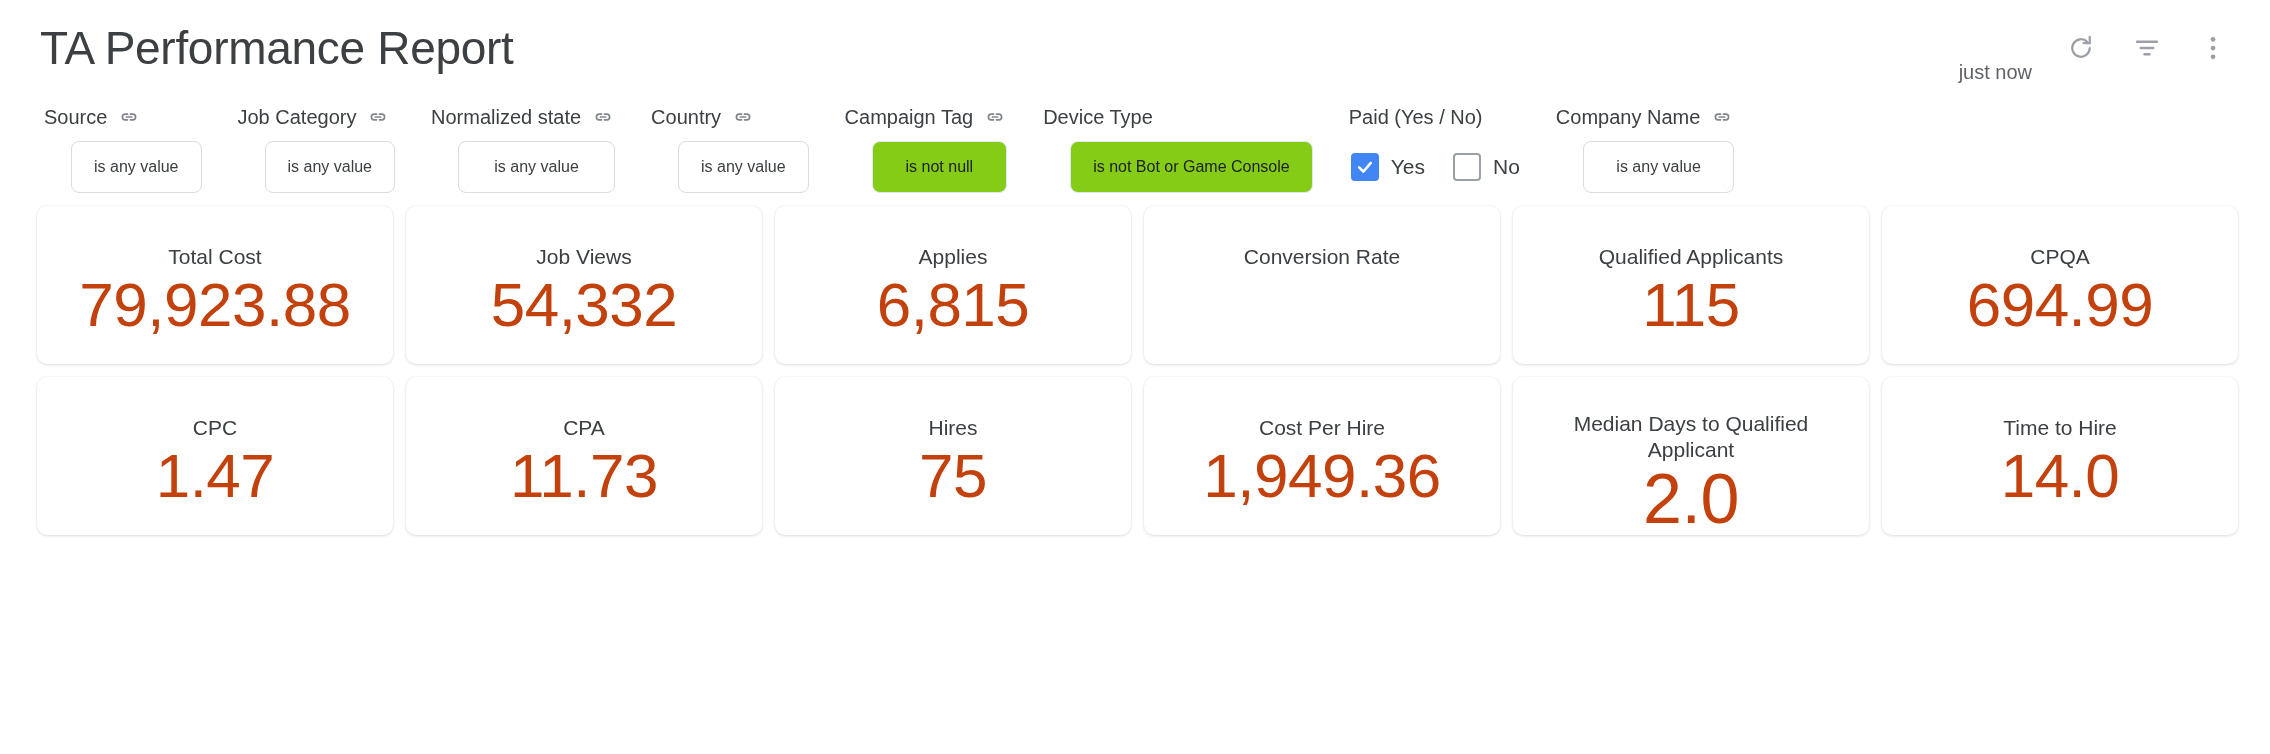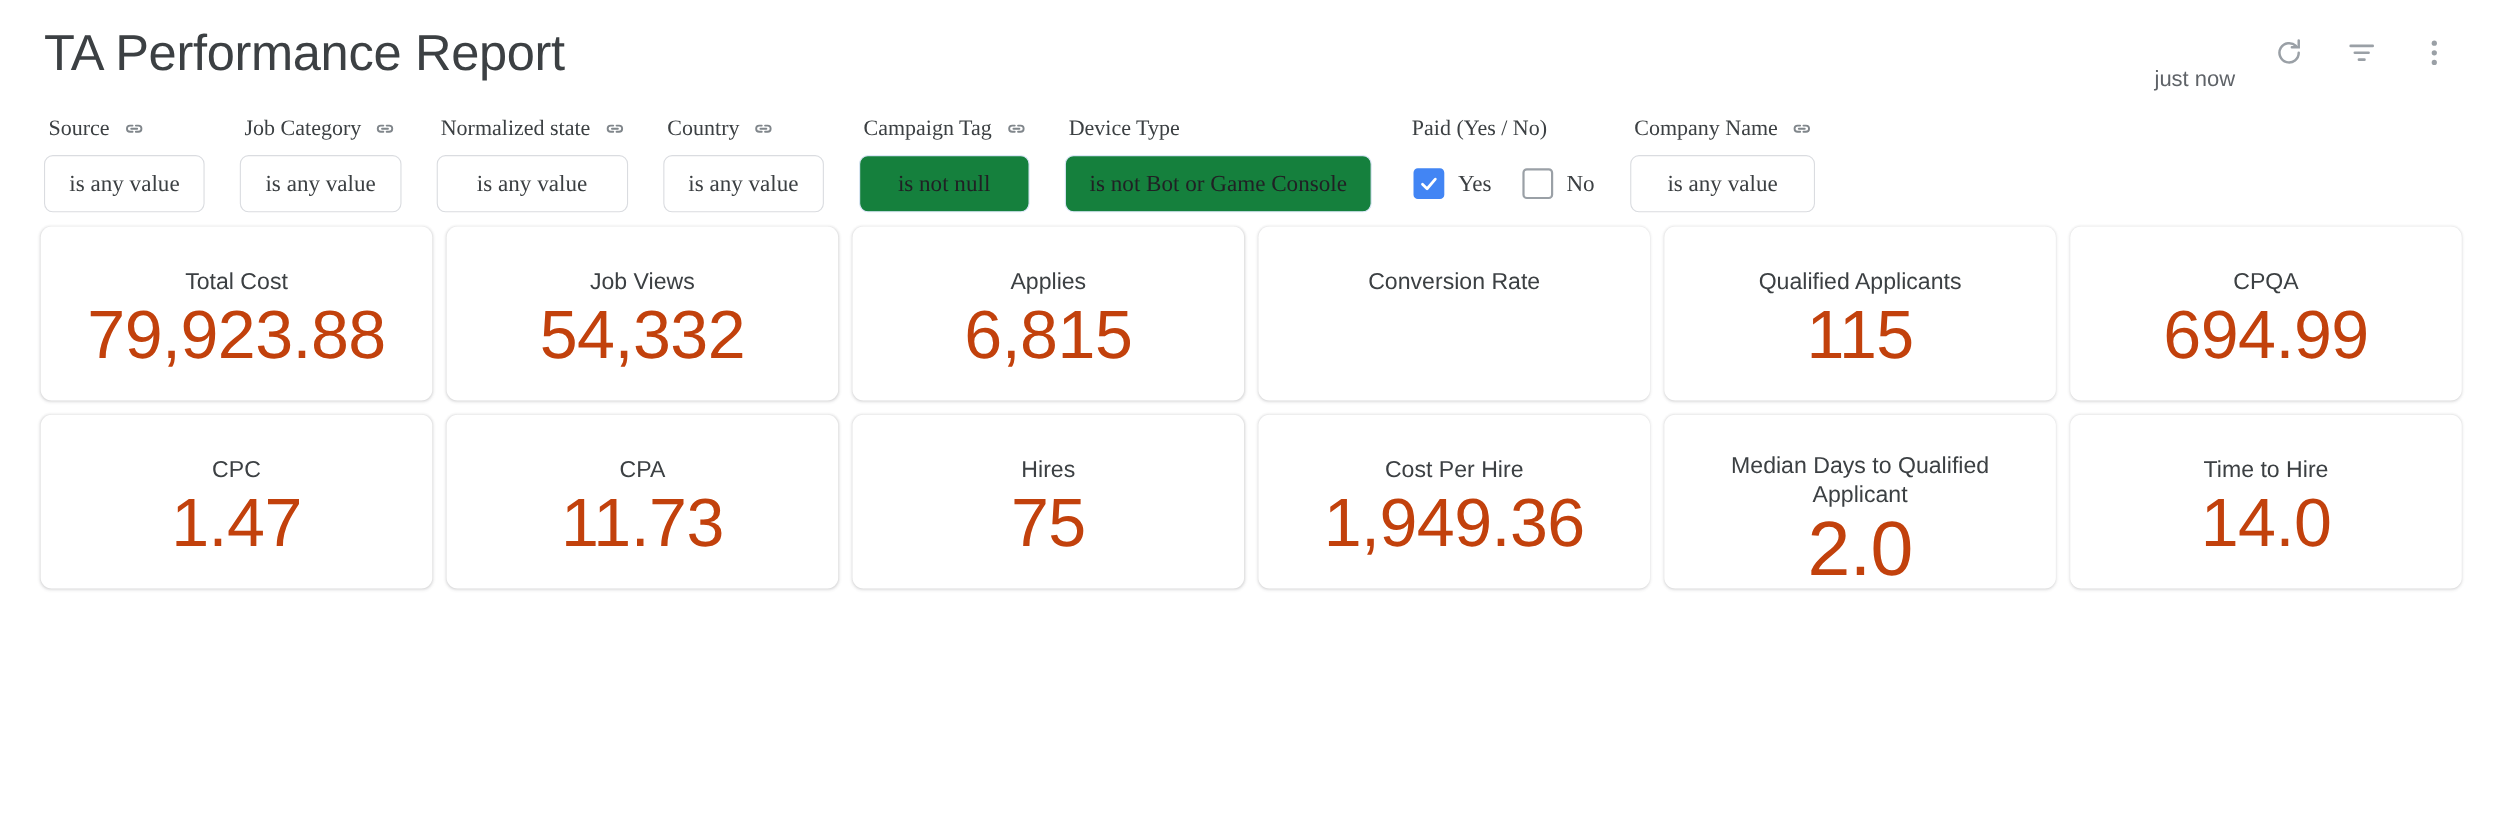--- a/index.html
+++ b/index.html
@@ -25,40 +25,39 @@
   .header-right { display: flex; align-items: center; gap: 32px; }
   .refresh-label { font-size: 20px; color: #5f6368; white-space: nowrap; margin-top: 48px; }
   .hicon { width: 34px; height: 34px; display: flex; align-items: center; justify-content: center; cursor: pointer; }
   .hicon svg { display: block; }
 
   
   .filter-bar {
     padding: 8px 40px 0 40px;
     display: flex; align-items: flex-end; gap: 0;
     background: #ffffff;
-    font-family: Liberation Serif, serif;
   }
   .filter { margin-right: 32px; }
   .filter-head {
     display: flex; align-items: center; gap: 10px;
     height: 26px; margin-bottom: 11px; padding-left: 4px;
   }
   .filter-label { font-size: 20px; color: #3c4043; white-space: nowrap; }
   .link-icon { display: flex; align-items: center; }
   .chip {
     height: 52px; min-width: 118px;
     border-radius: 8px;
     display: flex; align-items: center; justify-content: center;
     padding: 16px 22px;
-    font-size: 21px; color: #3c4043;
+    font-size: 16px; color: #3c4043;
     white-space: nowrap; cursor: pointer;
-    background: #ffffff; border: 1px solid #dadce0;
+    background: #ffffff; border: 1px solid #dadce0; margin-left: 31px;
   }
   .chip.wide { min-width: 168px; }
-  .chip.active { background: #15803d; border-color: #dce7f8; color: #202124; }
+  .chip.active { background: #84cc16; border-color: #dce7f8; color: #202124; }
 
   
   .checks { display: flex; align-items: center; height: 52px; gap: 28px; padding-left: 6px; }
   .check-item { display: flex; align-items: center; gap: 12px; cursor: pointer; }
   .box {
     width: 28px; height: 28px; border-radius: 4px;
     border: 2px solid #9aa0a6; background: #ffffff;
     display: flex; align-items: center; justify-content: center;
   }
   .box.on { background: #4285f4; border-color: #4285f4; }

